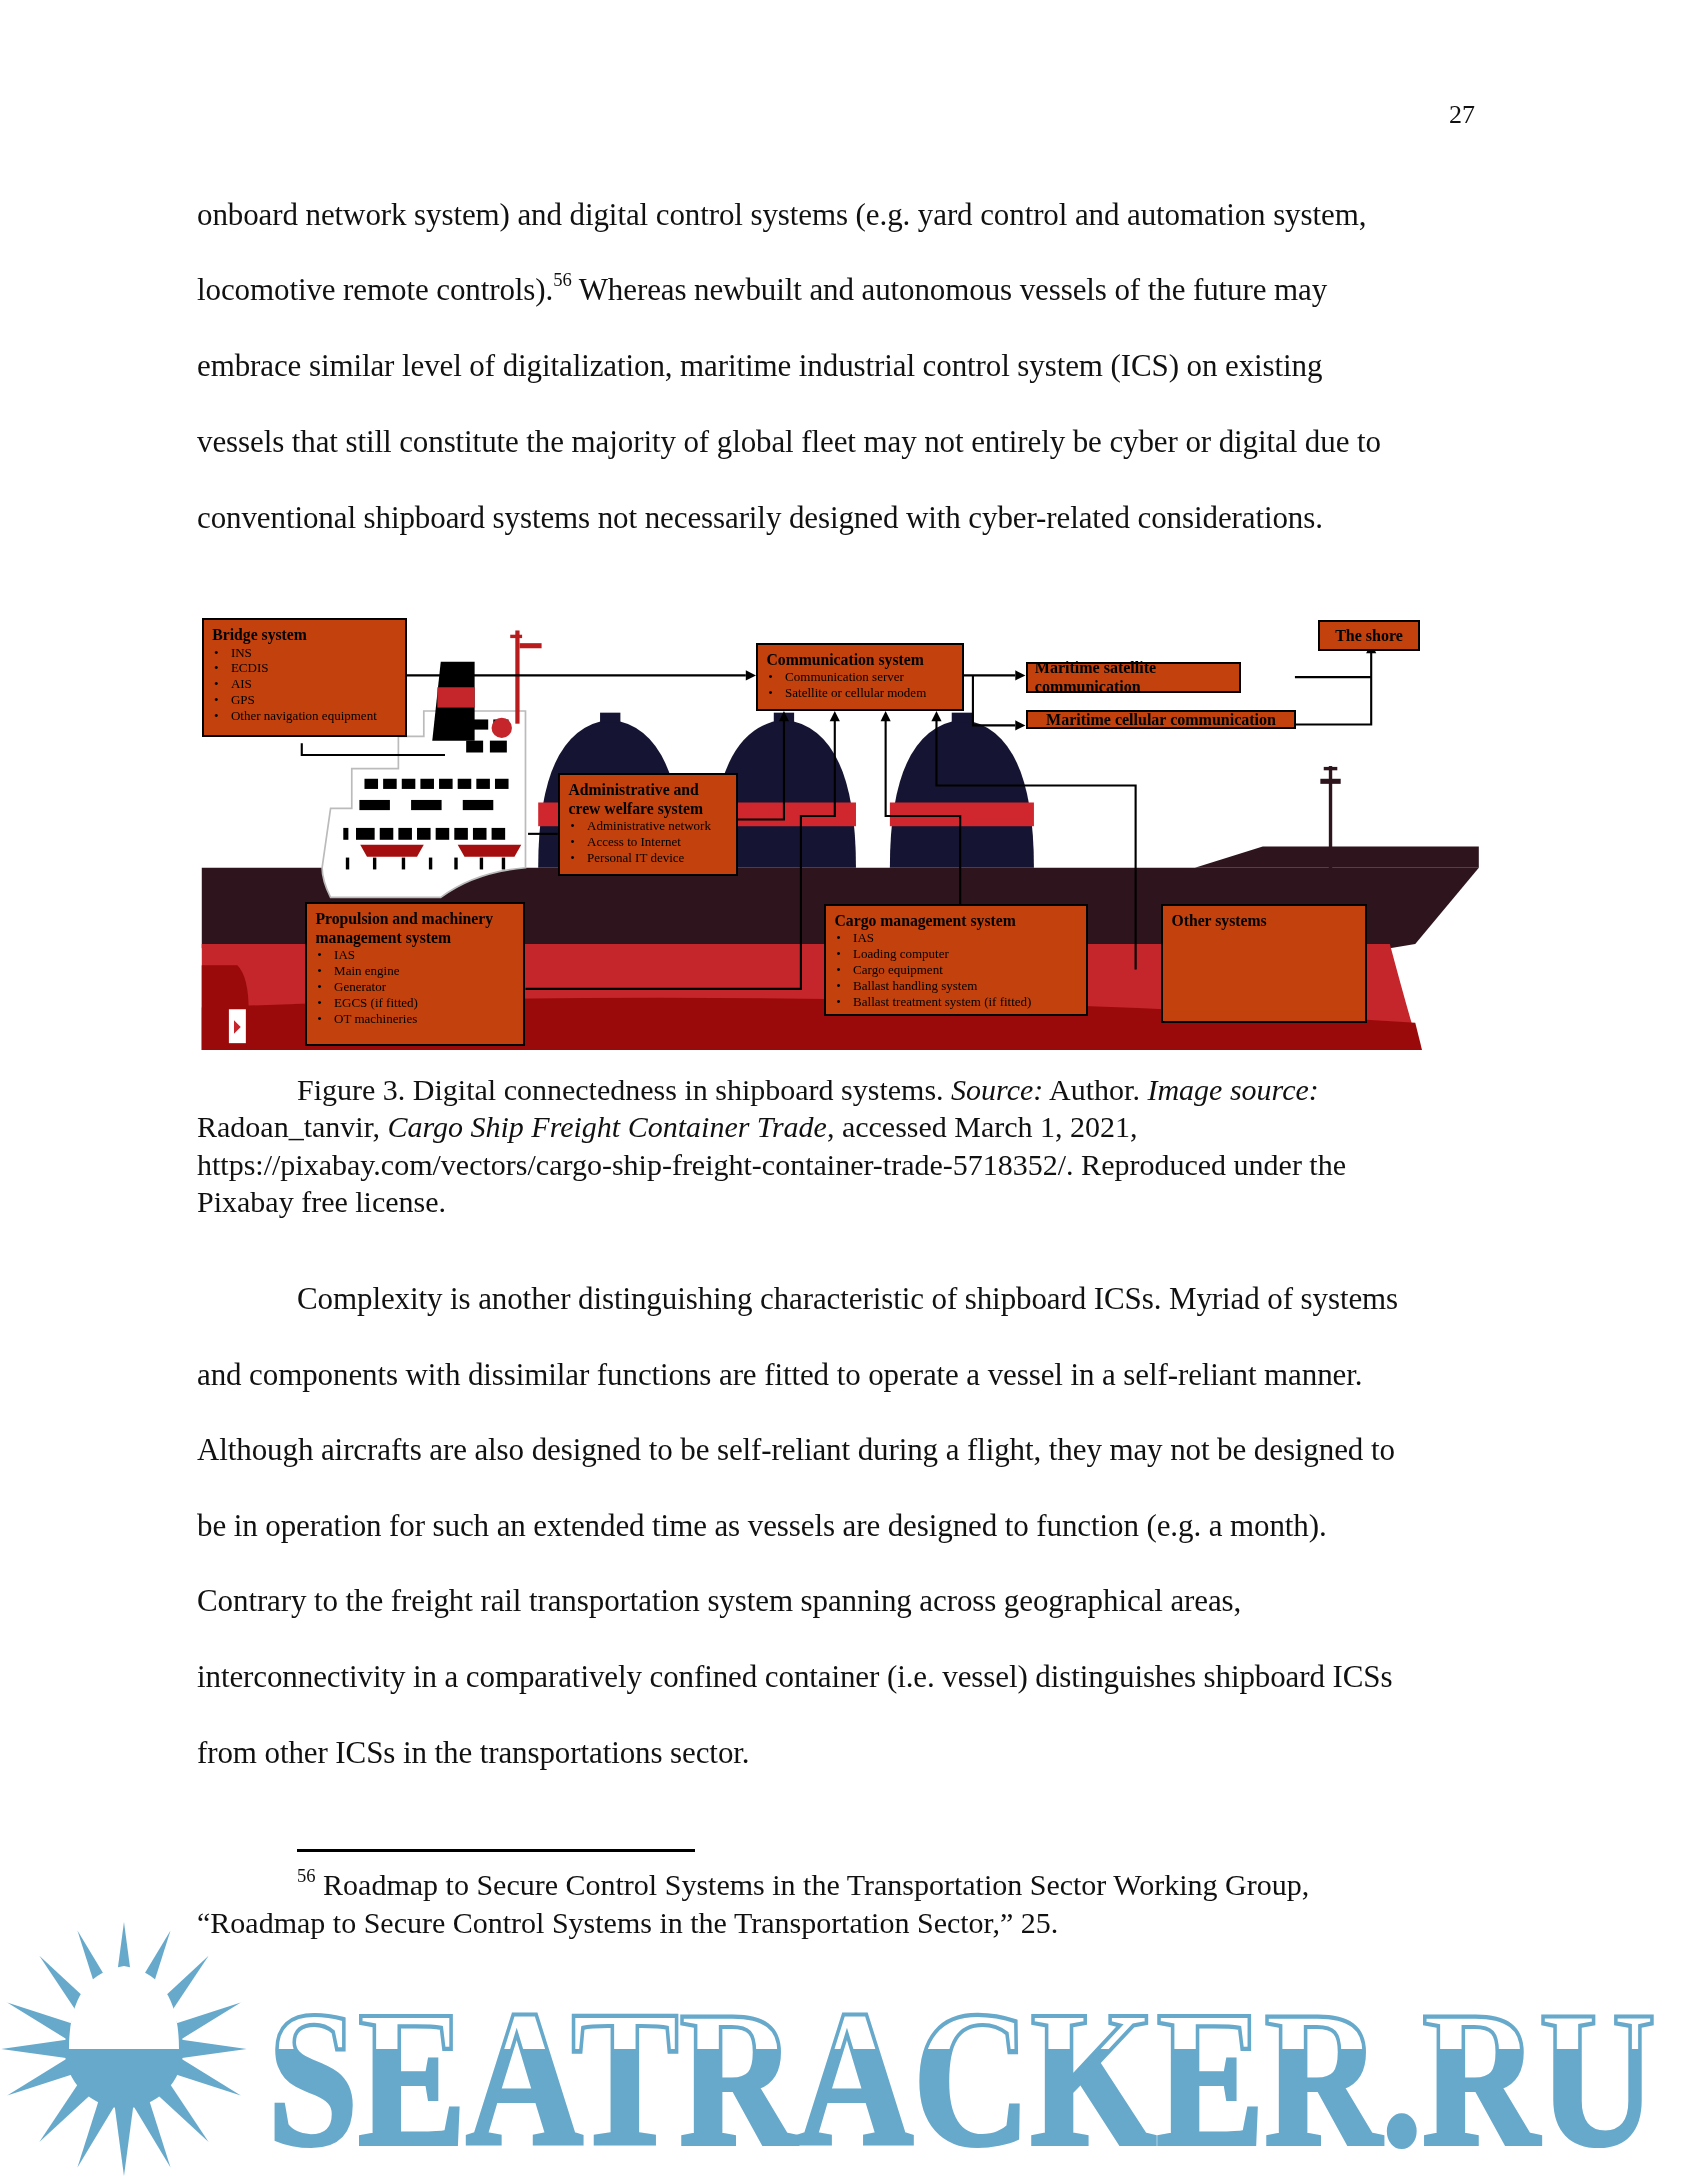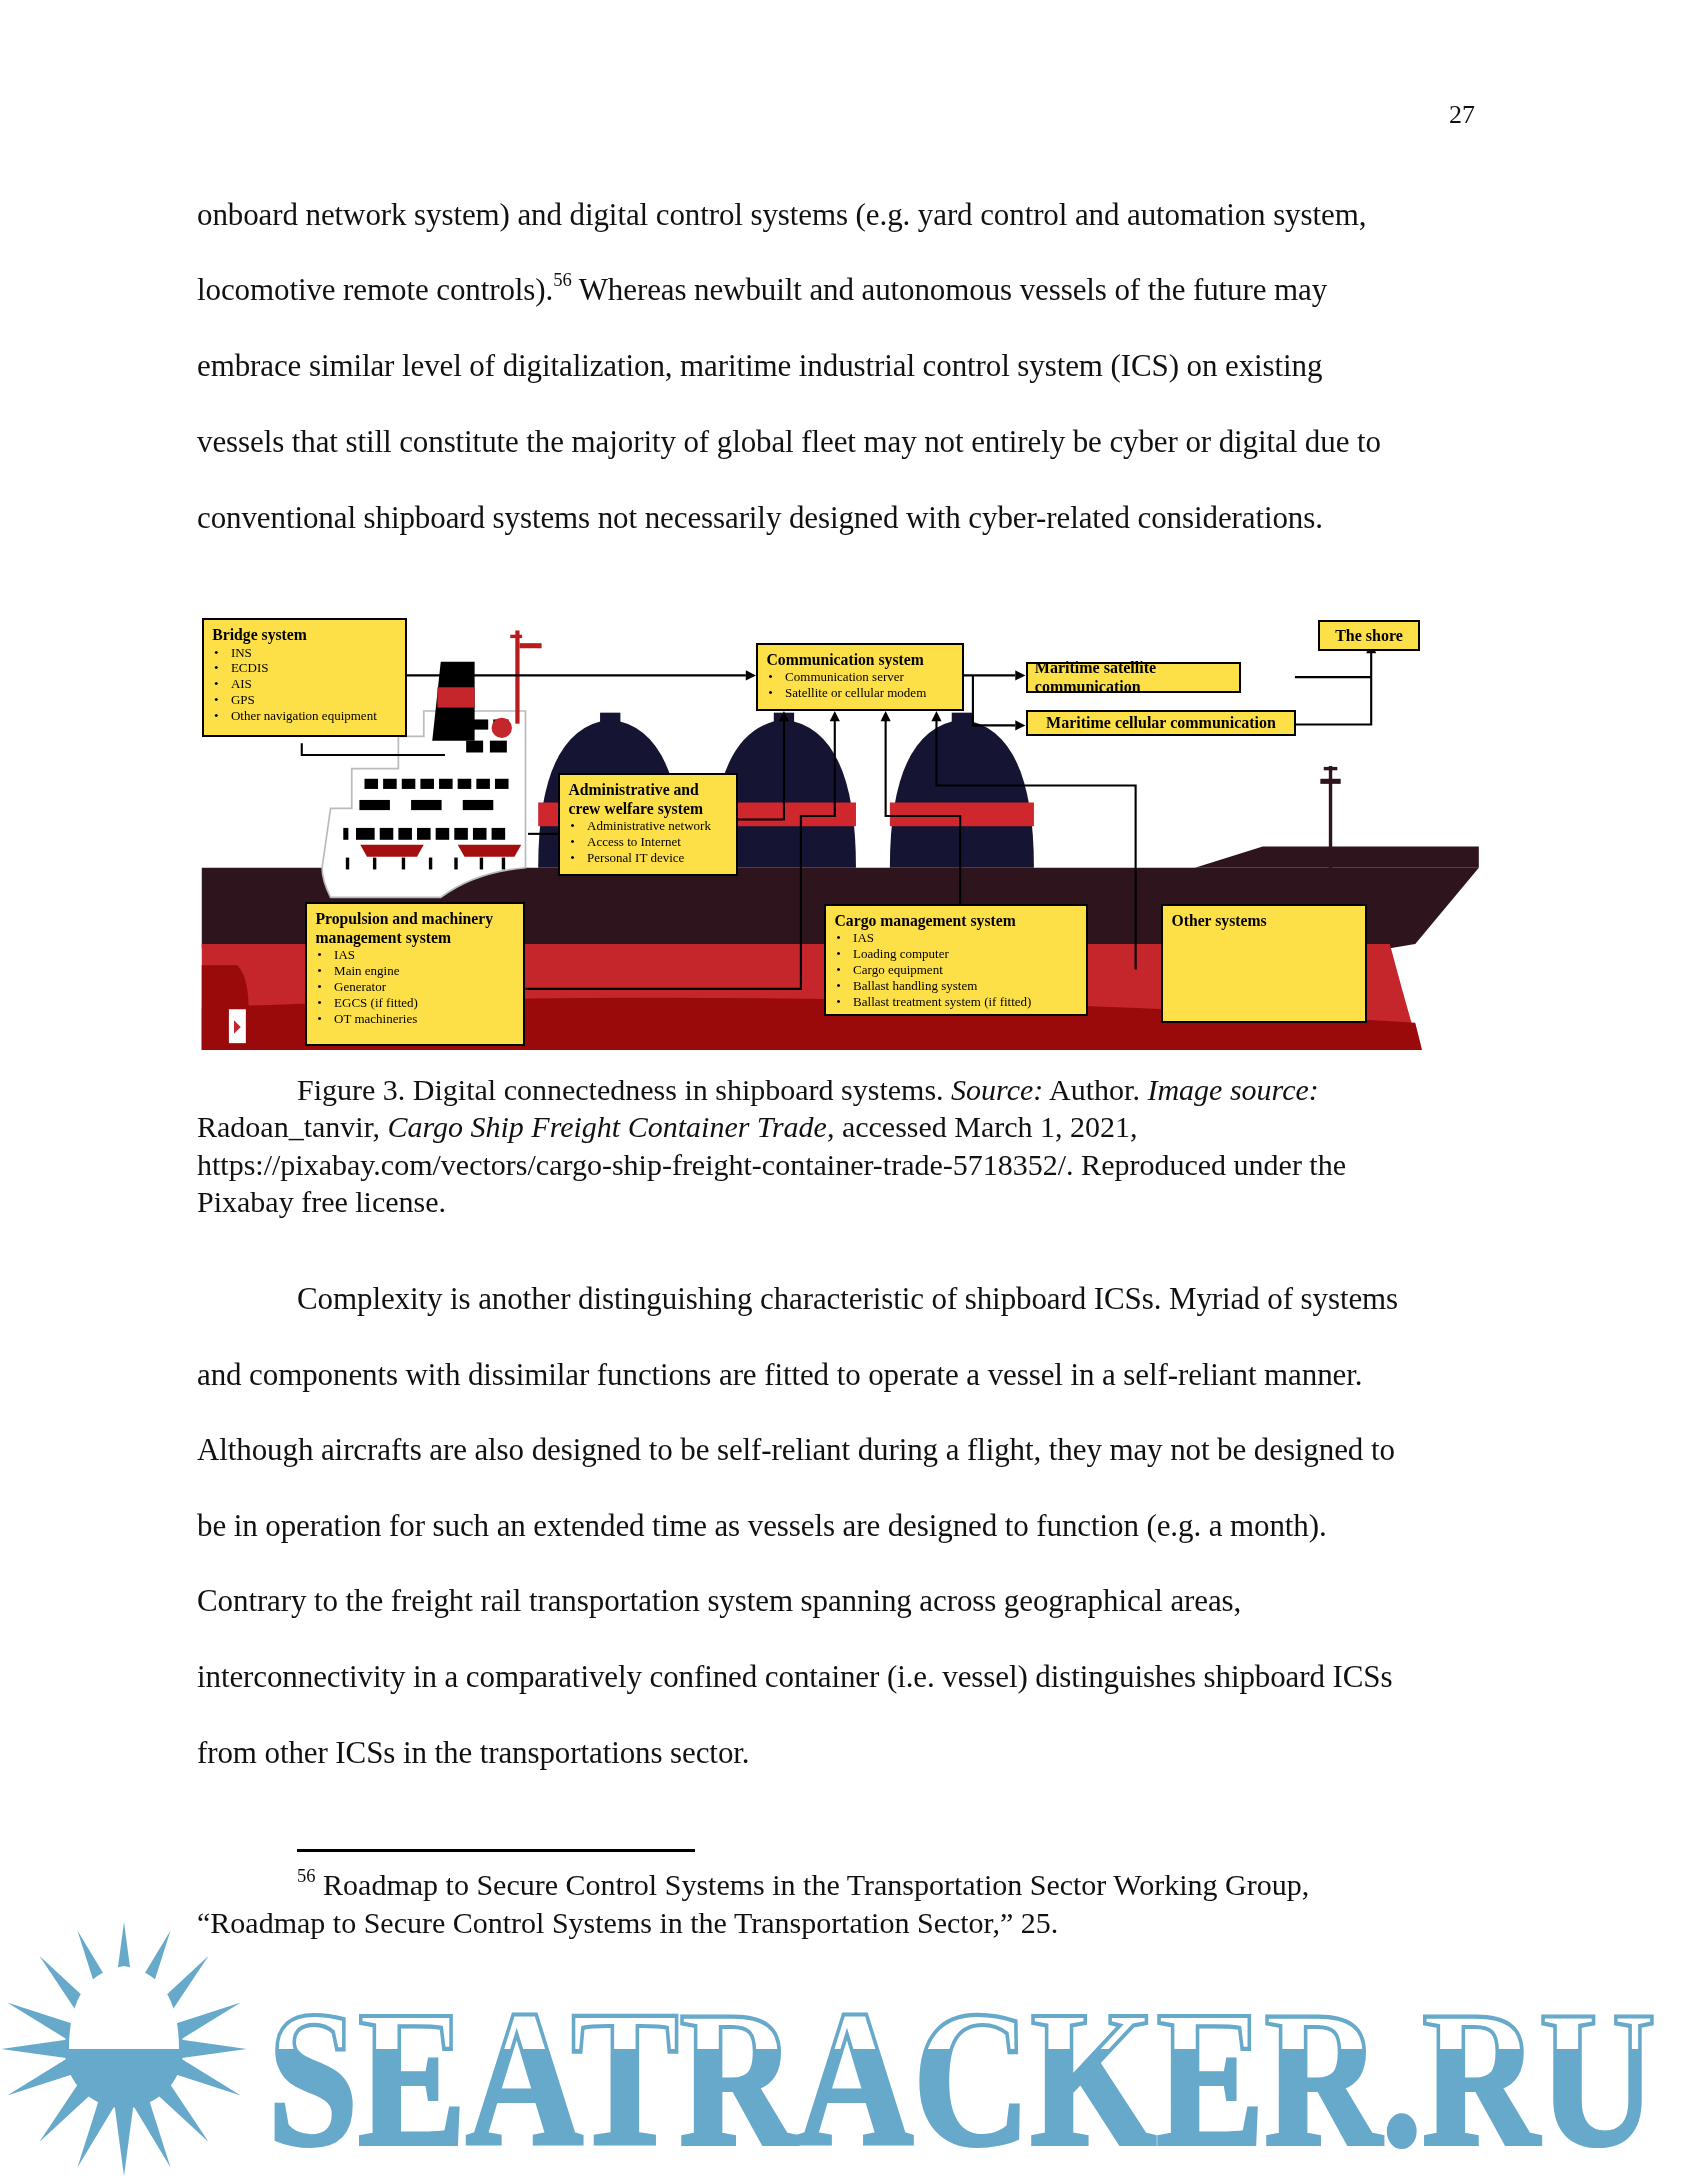--- a/index.html
+++ b/index.html
@@ -3,21 +3,21 @@
 <meta charset="utf-8">
 <style>
   html, body { margin:0; padding:0; background:#ffffff; }
   body { width:1686px; height:2182px; position:relative; overflow:hidden;
          font-family:"Liberation Serif", "DejaVu Serif", serif; color:#111; }
   .pagenum { position:absolute; left:1449px; top:100px; font-size:26px; }
   .body-line { position:absolute; left:197px; font-size:31px; white-space:nowrap; letter-spacing:-0.1px; }
   .indent { left:297px; }
   sup.fn { font-size:18.6px; vertical-align:top; position:relative; top:-3.4px; }
   #diagram { position:absolute; left:195px; top:609px; width:1305px; height:448px; }
-  .box { position:absolute; background:#fde047; border:2.5px solid #000; box-sizing:border-box;
+  .box { position:absolute; background:#c2410c; border:2.5px solid #000; box-sizing:border-box;
          padding:5.1px 8.5px; font-family:"Liberation Serif", serif; color:#000; line-height:1.22; }
   .box .ttl { font-weight:bold; font-size:15.7px; }
   .box ul { margin:0; padding:0; list-style:none; }
   .box li { font-size:13px; position:relative; padding-left:18.6px; }
   .box li::before { content:"\2022"; position:absolute; left:1.7px; }
   .box.single { display:flex; align-items:center; justify-content:center; font-weight:bold; font-size:16px; padding:0 6.8px; }
   .caption { position:absolute; left:197px; font-size:30px; white-space:nowrap; }
   .fnrule { position:absolute; left:297px; top:1849px; width:398px; height:2.5px; background:#000; }
   .fnline { position:absolute; font-size:30px; white-space:nowrap; }
   #watermark { position:absolute; left:0; top:1922px; width:1640px; height:259px; }
@@ -164,21 +164,21 @@
   <div class="box" style="left:561px;top:34px;width:208px;height:68px">
     <div class="ttl">Communication system</div>
     <ul>
       <li>Communication server</li>
       <li>Satellite or cellular modem</li>
     </ul>
   </div>
 
   <div class="box single" style="left:1123px;top:11px;width:102px;height:31px">The shore</div>
   <div class="box single" style="left:831px;top:53px;width:215px;height:30.5px">Maritime satellite communication</div>
-  <div class="box single" style="left:831px;top:101px;width:270px;height:26px">Maritime cellular communication</div>
+  <div class="box single" style="left:831px;top:101px;width:270px;height:19px">Maritime cellular communication</div>
 
   <div class="box" style="left:363px;top:164px;width:180px;height:103px">
     <div class="ttl">Administrative and</div>
     <div class="ttl">crew welfare system</div>
     <ul>
       <li>Administrative network</li>
       <li>Access to Internet</li>
       <li>Personal IT device</li>
     </ul>
   </div>

